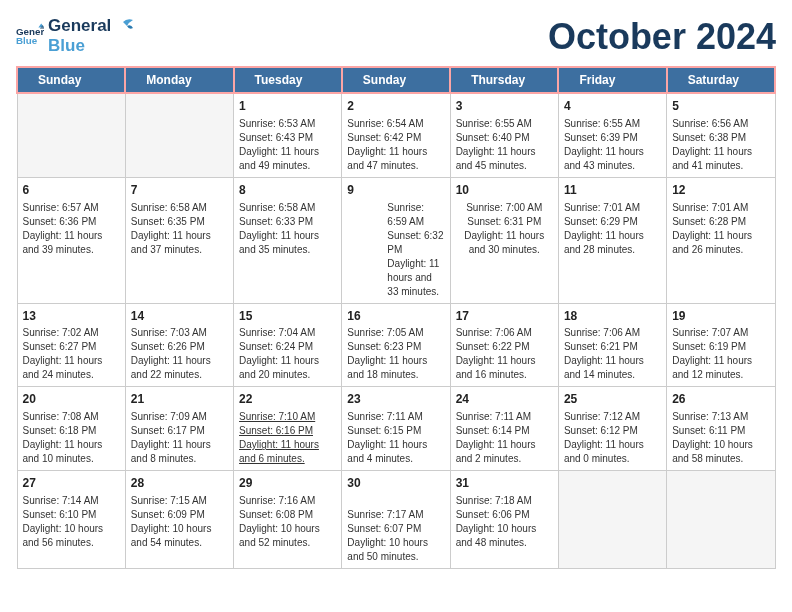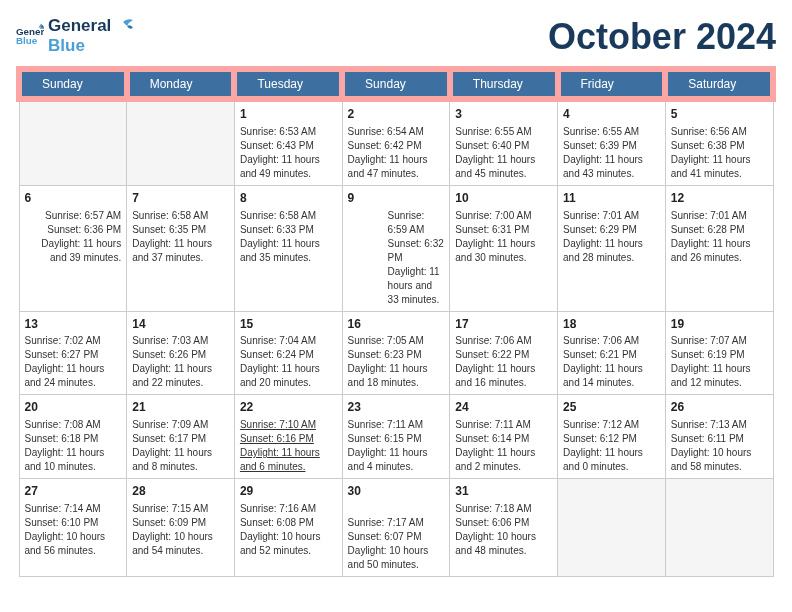--- a/index.html
+++ b/index.html
@@ -41,22 +41,22 @@
       width: 100%;
       border-collapse: collapse;
       font-size: 11px;
     }
     .calendar th {
       background-color: #3d6fa0;
       color: #fff;
       text-align: left;
       padding: 5px 20px;
       font-size: 12px;
-      font-weight: normal;
-      border: 6px solid #fca5a5;
+      font-weight: bold;
+      border: 2px solid #fca5a5;
     }
     .calendar td {
       border: 1px solid #ccc;
       vertical-align: top;
       padding: 4px 5px;
       width: calc(100% / 7);
       height: 80px;
       background: #fff;
       color: #222;
       line-height: 1.4;
@@ -146,21 +146,21 @@
         <td>
           <span class="day-number">5</span>
           <div class="day-info" style="white-space: pre-line;">Sunrise: 6:56 AM
 Sunset: 6:38 PM
 Daylight: 11 hours and 41 minutes.</div>
         </td>
       </tr>
       <tr>
         <td>
           <span class="day-number">6</span>
-          <div class="day-info" style="white-space: pre-line; text-align: right;">Sunrise: 6:57 AM
+          <div class="day-info" style="white-space: pre-line;">Sunrise: 6:57 AM
 Sunset: 6:36 PM
 Daylight: 11 hours and 39 minutes.</div>
         </td>
         <td>
           <span class="day-number">7</span>
           <div class="day-info" style="white-space: pre-line;">Sunrise: 6:58 AM
 Sunset: 6:35 PM
 Daylight: 11 hours and 37 minutes.</div>
         </td>
         <td>
@@ -170,21 +170,21 @@
 Daylight: 11 hours and 35 minutes.</div>
         </td>
         <td>
           <span class="day-number">9</span>
           <div class="day-info" style="white-space: pre-line; margin-left: 40px;">Sunrise: 6:59 AM
 Sunset: 6:32 PM
 Daylight: 11 hours and 33 minutes.</div>
         </td>
         <td>
           <span class="day-number">10</span>
-          <div class="day-info" style="white-space: pre-line;">Sunrise: 7:00 AM
+          <div class="day-info" style="white-space: pre-line; text-align: center;">Sunrise: 7:00 AM
 Sunset: 6:31 PM
 Daylight: 11 hours and 30 minutes.</div>
         </td>
         <td>
           <span class="day-number">11</span>
           <div class="day-info" style="white-space: pre-line;">Sunrise: 7:01 AM
 Sunset: 6:29 PM
 Daylight: 11 hours and 28 minutes.</div>
         </td>
         <td>

